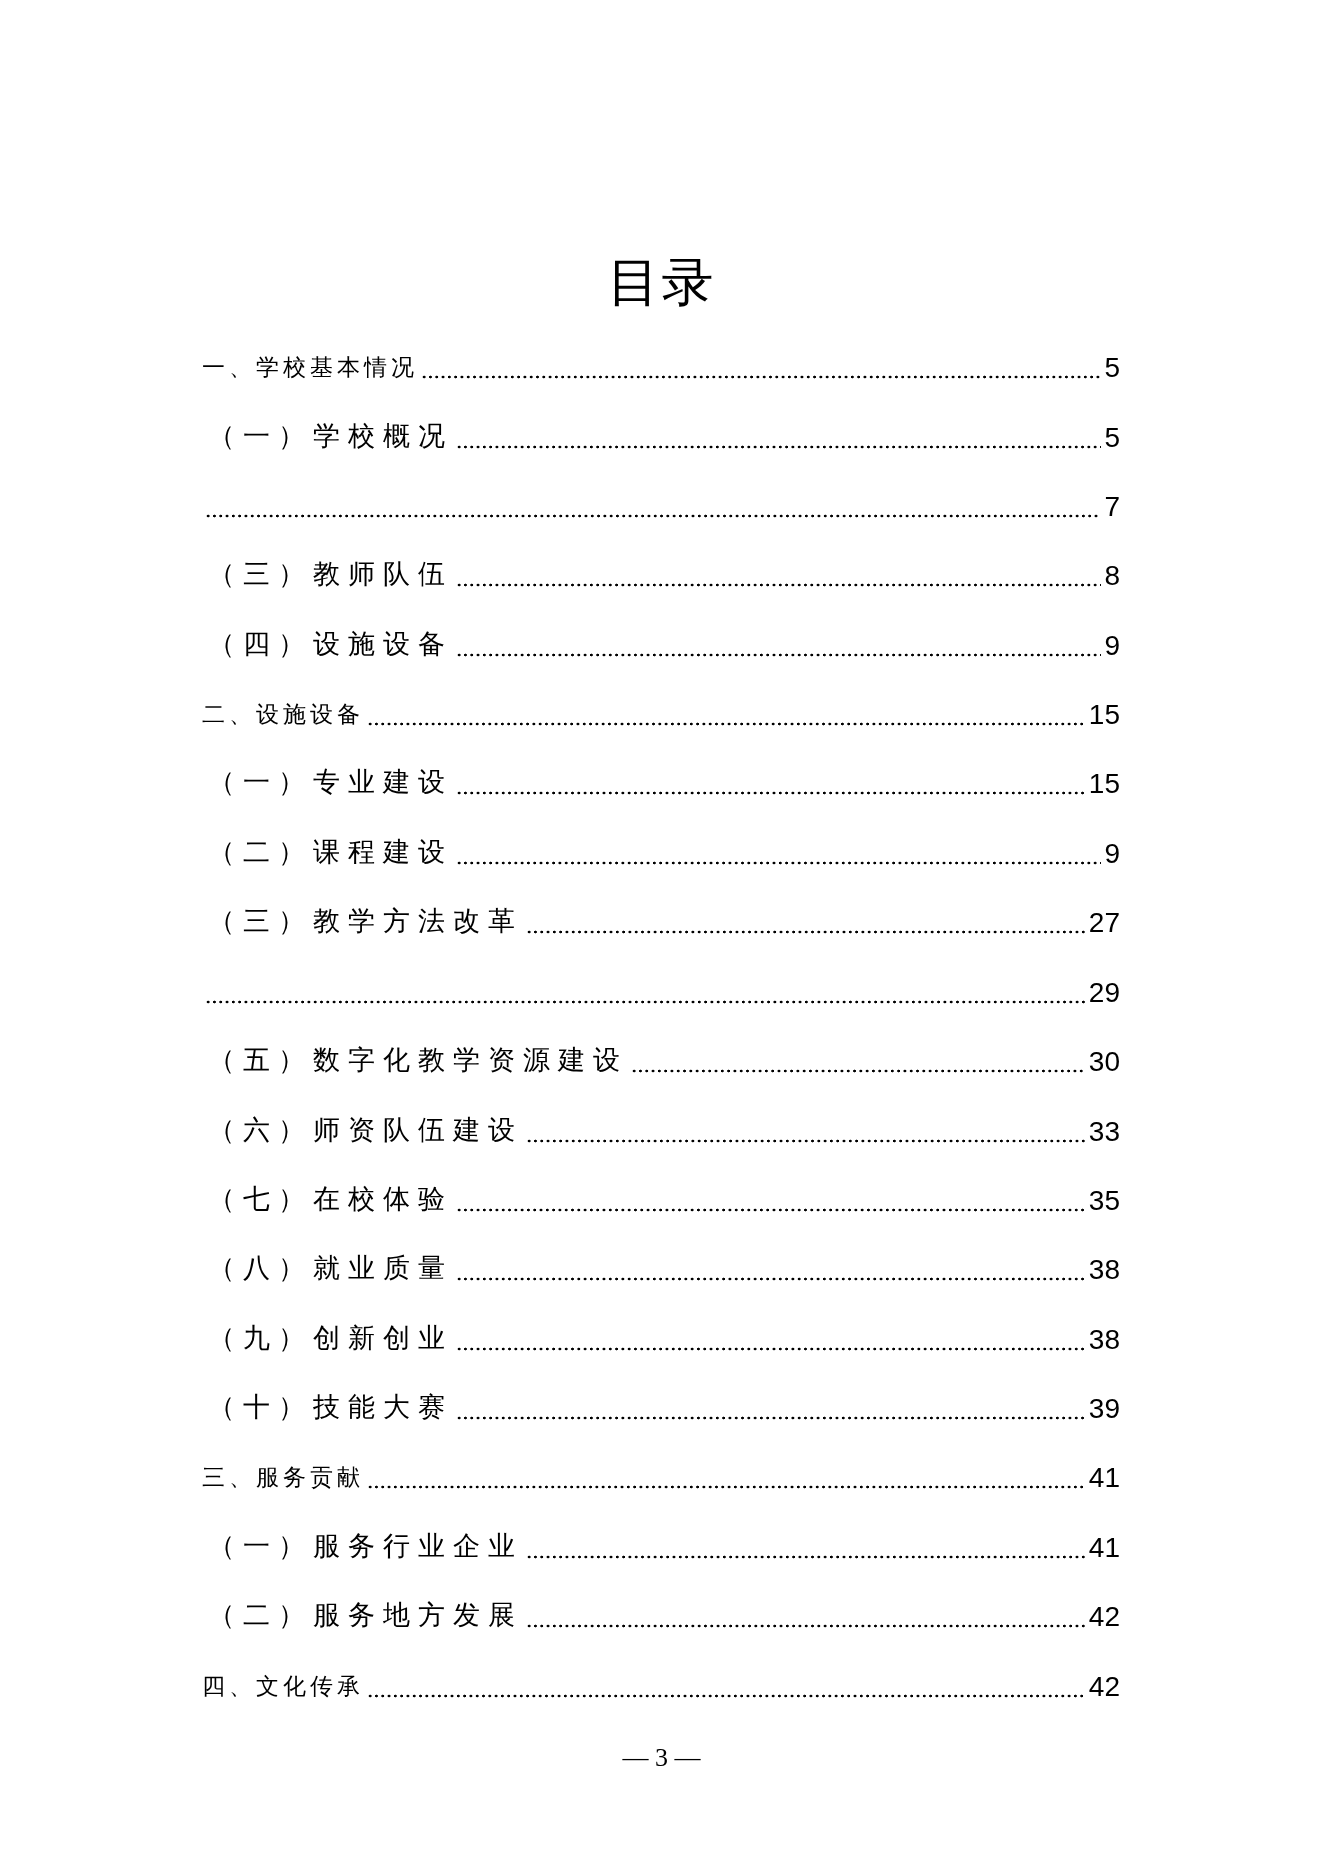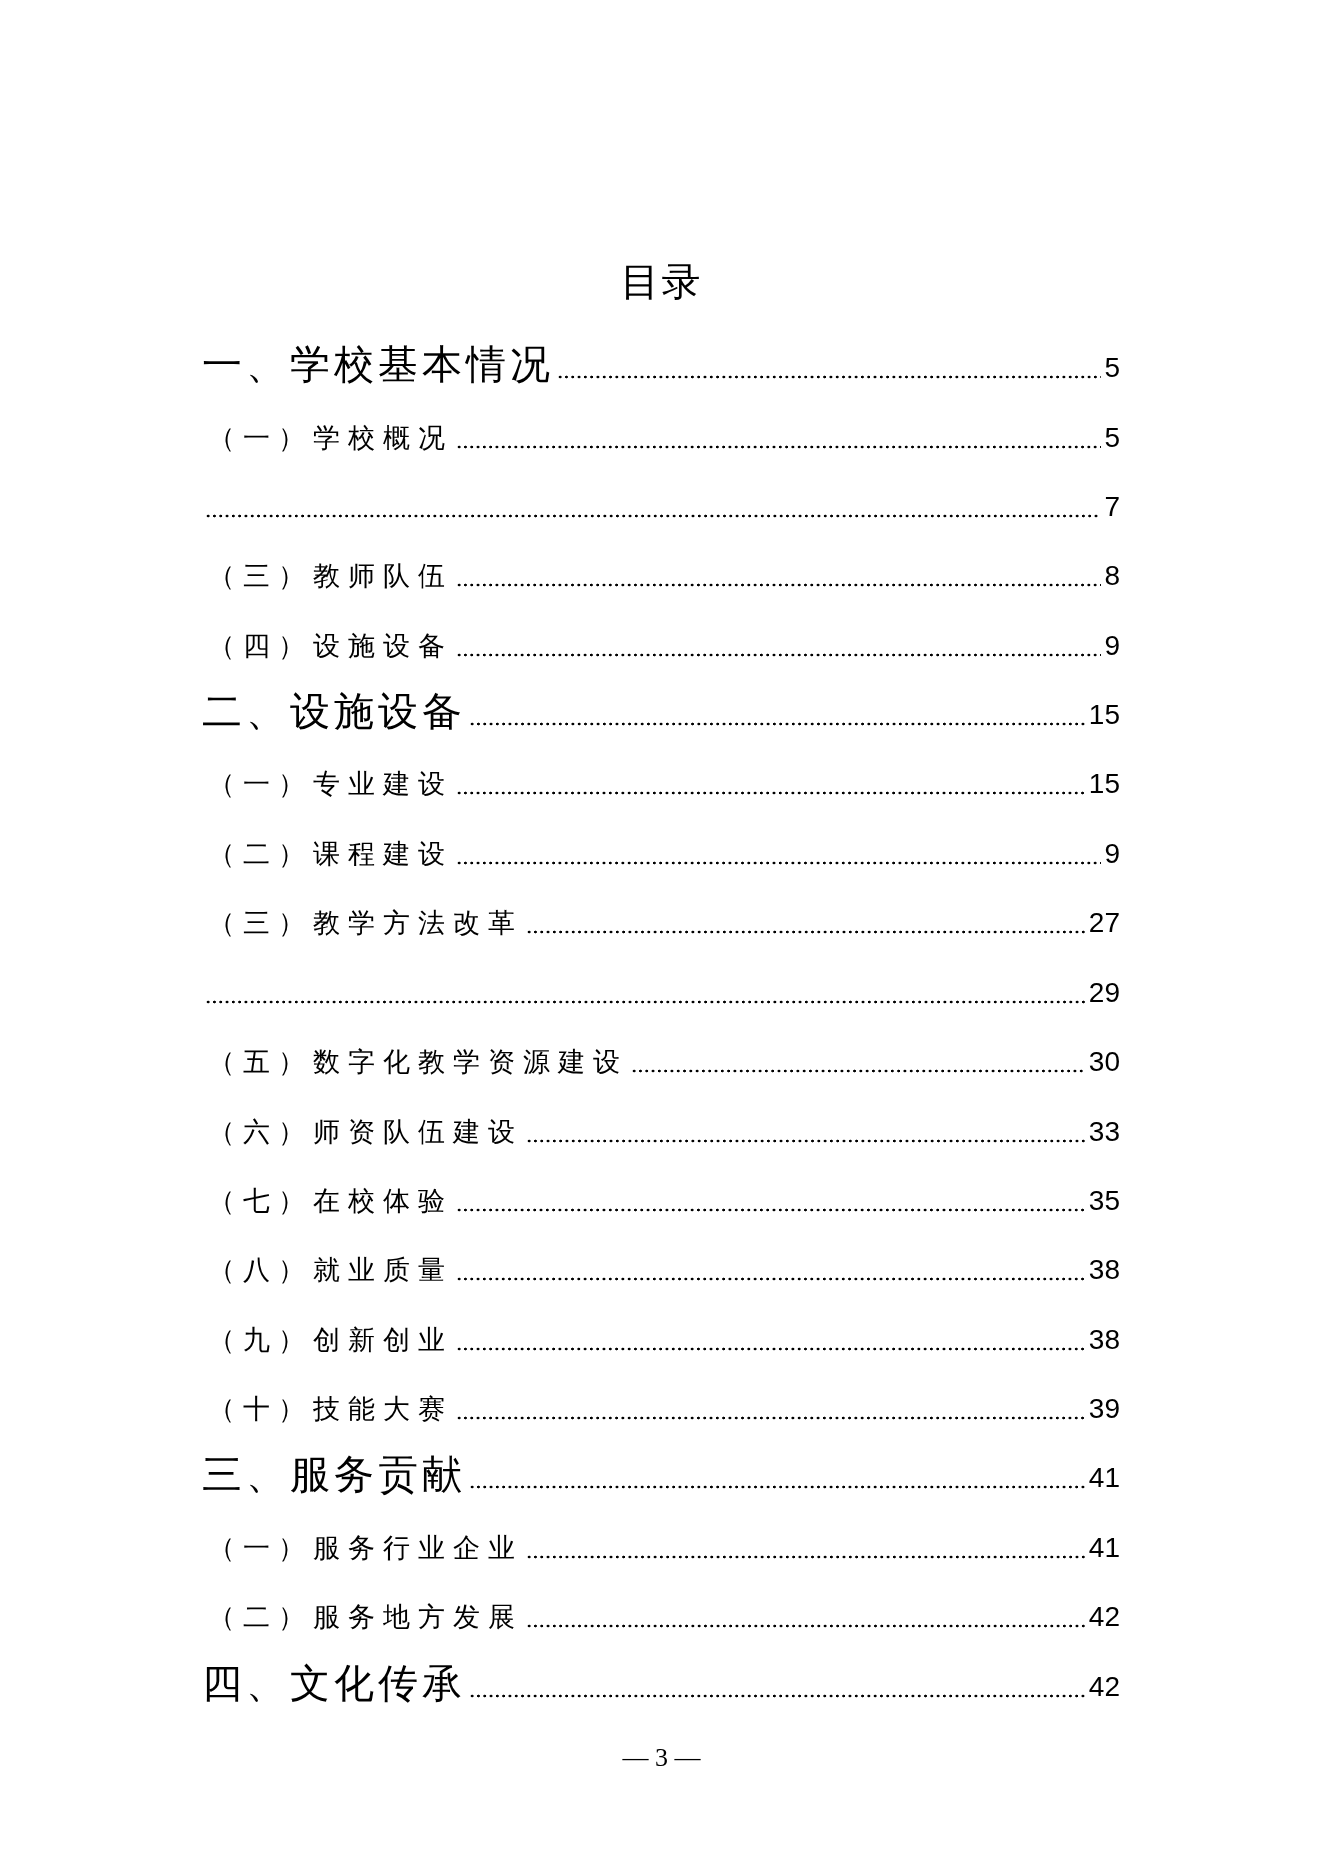--- a/index.html
+++ b/index.html
@@ -1,32 +1,32 @@
 <!DOCTYPE html>
 <html><head>
 <meta charset="utf-8">
 <style>
   html, body { margin: 0; padding: 0; background: #ffffff; }
   body { width: 1323px; height: 1871px; position: relative; overflow: hidden; color: #000; }
   .title {
     position: absolute; left: 0; width: 1323px; top: 250px; height: 64px;
-    text-align: center; font-family: "DejaVu Sans", sans-serif; font-size: 39px; line-height: 64px;
+    text-align: center; font-family: "DejaVu Sans", sans-serif; font-size: 52px; line-height: 64px;
     letter-spacing: 2px; color: #000;
   }
   .toc { position: absolute; left: 0; top: 0; width: 1323px; }
   .row {
     position: absolute; left: 202px; width: 918px; height: 40px;
     display: flex; align-items: flex-end;
   }
   .row .label { white-space: nowrap; flex: 0 0 auto; }
   .row.l1 .label {
-    font-family: Liberation Mono, monospace; font-size: 40px; letter-spacing: 4px; line-height: 40px;
+    font-family: Liberation Serif, serif; font-size: 23px; letter-spacing: 4px; line-height: 40px;
   }
   .row.l2 .label {
-    font-family: Liberation Sans, sans-serif; font-size: 27px; letter-spacing: 8px; line-height: 40px;
+    font-family: Liberation Mono, monospace; font-size: 27px; letter-spacing: 8px; line-height: 40px;
     padding-left: 6px;
   }
   .row .leader {
     flex: 1 1 auto; height: 4px; margin: 0 3px 9px 3px;
     background-image: radial-gradient(circle, #000 1.3px, transparent 1.6px);
     background-size: 6.3px 4px; background-repeat: repeat-x; background-position: left center;
   }
   .row .page {
     flex: 0 0 auto; font-family: "Liberation Sans", sans-serif; font-size: 28px; line-height: 40px;
     text-align: right;

